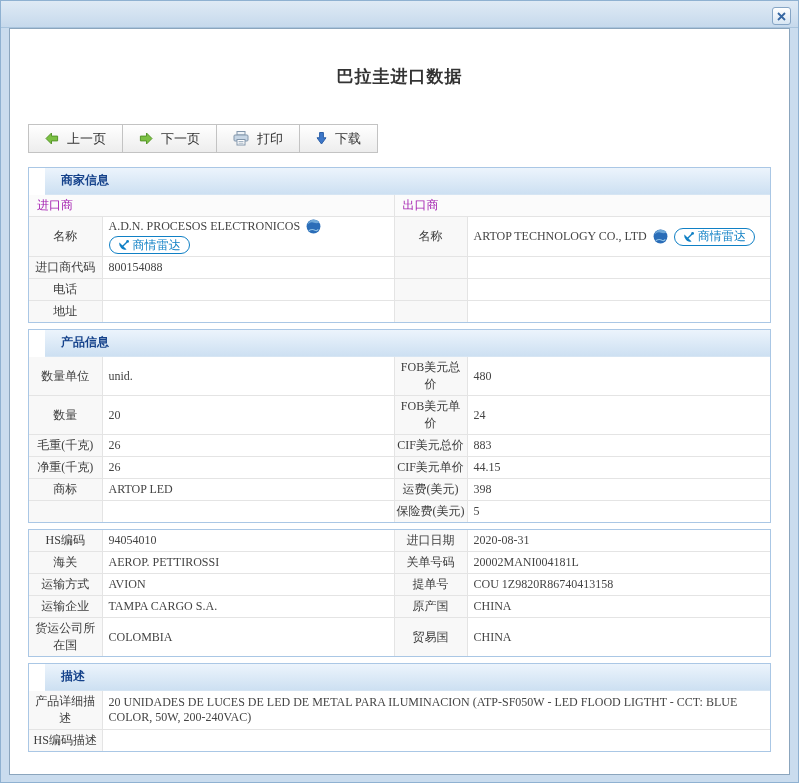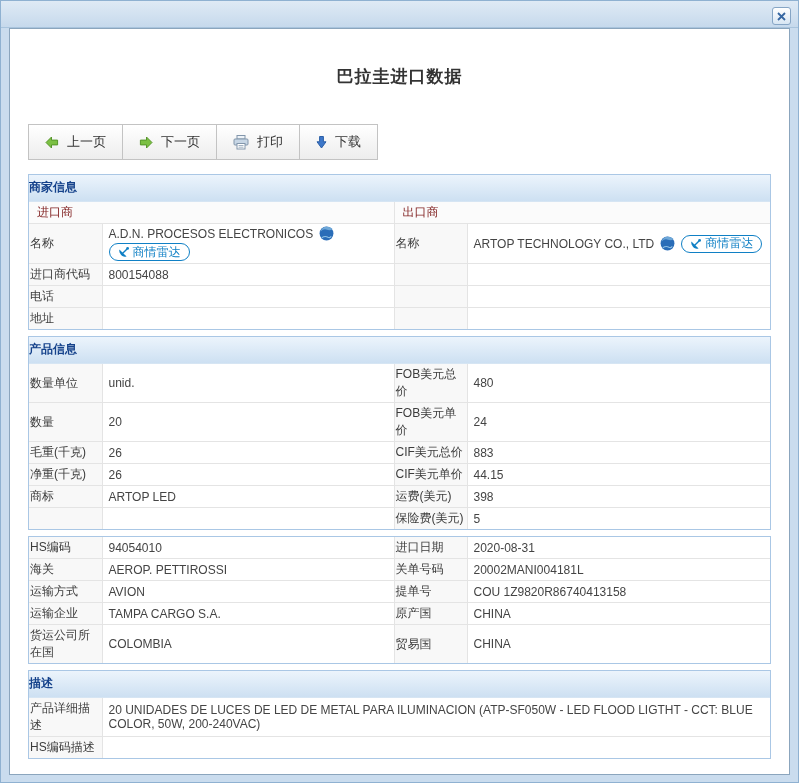--- a/index.html
+++ b/index.html
@@ -7,20 +7,21 @@
   body {
     font-family: "Liberation Sans", "DejaVu Sans", sans-serif;
     background: #cadcee;
     position: relative;
     overflow: hidden;
   }
   .window-frame {
     position: absolute; inset: 0;
     border: 1px solid #8fb1d1;
     background: linear-gradient(#dfeaf5, #c6d9ec 26px, #cadcee 26px);
+    font-family: Liberation Serif, serif;
   }
   .titlebar { position: absolute; top: 0; left: 0; right: 0; height: 27px; border-bottom: 1px solid #a9c4dd; }
   .close-btn {
     position: absolute; top: 6px; right: 7px;
     width: 19px; height: 18px;
     border: 1px solid #86a5c5; border-radius: 3px;
     background: linear-gradient(#ffffff, #d8e6f3);
     display: flex; align-items: center; justify-content: center;
     cursor: pointer; padding: 0;
   }
@@ -33,47 +34,48 @@
   }
   .page-title {
     margin-top: 36px;
     text-align: center;
     font-size: 17px; font-weight: bold; color: #333;
     letter-spacing: 1px;
   }
   .toolbar { margin-top: 36px; display: inline-flex; }
   .tb-btn {
     display: inline-flex; align-items: center; gap: 8px;
-    height: 36px; padding: 0 16px;
+    height: 29px; padding: 0 16px;
     background: linear-gradient(#ffffff, #ededed);
     border: 1px solid #c3c3c3; border-left: none;
     font-family: inherit; font-size: 13px; color: #333;
     cursor: pointer; white-space: nowrap;
   }
   .tb-btn:first-child { border-left: 1px solid #c3c3c3; }
   .section { border: 1px solid #aac7e5; margin-top: 14px; }
   .section + .section { margin-top: 6px; }
   .sec-hdr {
     background: linear-gradient(#ecf4fc, #cde0f2);
     border-bottom: 1px solid #d6e5f3;
     color: #15428b; font-size: 12px; font-weight: bold;
-    padding: 4px 0 5px;
+    padding: 4px 16px 5px;
+    margin-left: 16px;
   }
   table { width: 100%; border-collapse: collapse; table-layout: fixed; font-size: 12px; color: #444; }
   col.c-lbl { width: 73px; }
   col.c-val1 { width: 292px; }
   col.c-lbl2 { width: 73px; }
   td { border: 1px solid #e4e4e4; padding: 2px 6px; vertical-align: middle; overflow: hidden; }
   td:first-child { border-left: none; }
   td:last-child { border-right: none; }
   tr:first-child > td { border-top: none; }
   tr:last-child > td { border-bottom: none; }
-  td.lbl { background: #f8f8f8; padding: 2px 1px; color: #3c3c3c; }
+  td.lbl { background: #f8f8f8; text-align: center; padding: 2px 1px; color: #3c3c3c; }
   td.val { background: #fff; text-align: left; }
-  td.group-hdr { background: #fbfbfb; padding-left: 8px; color: #7f1d1d; }
+  td.group-hdr { background: #fbfbfb; padding-left: 8px; color: #a21caf; }
   tr.h22 > td { height: 17px; }
   tr.h24 > td { height: 19px; }
   tr.h32 > td { height: 27px; }
   tr.h36 > td { height: 31px; }
   tr.h40 > td { height: 35px; }
   .name-row { display: flex; align-items: center; gap: 6px; flex-wrap: nowrap; }
   .name-row + .name-row { margin-top: 2px; }
   .radar-btn {
     display: inline-flex; align-items: center; gap: 3px;
     height: 18px; padding: 0 8px;

